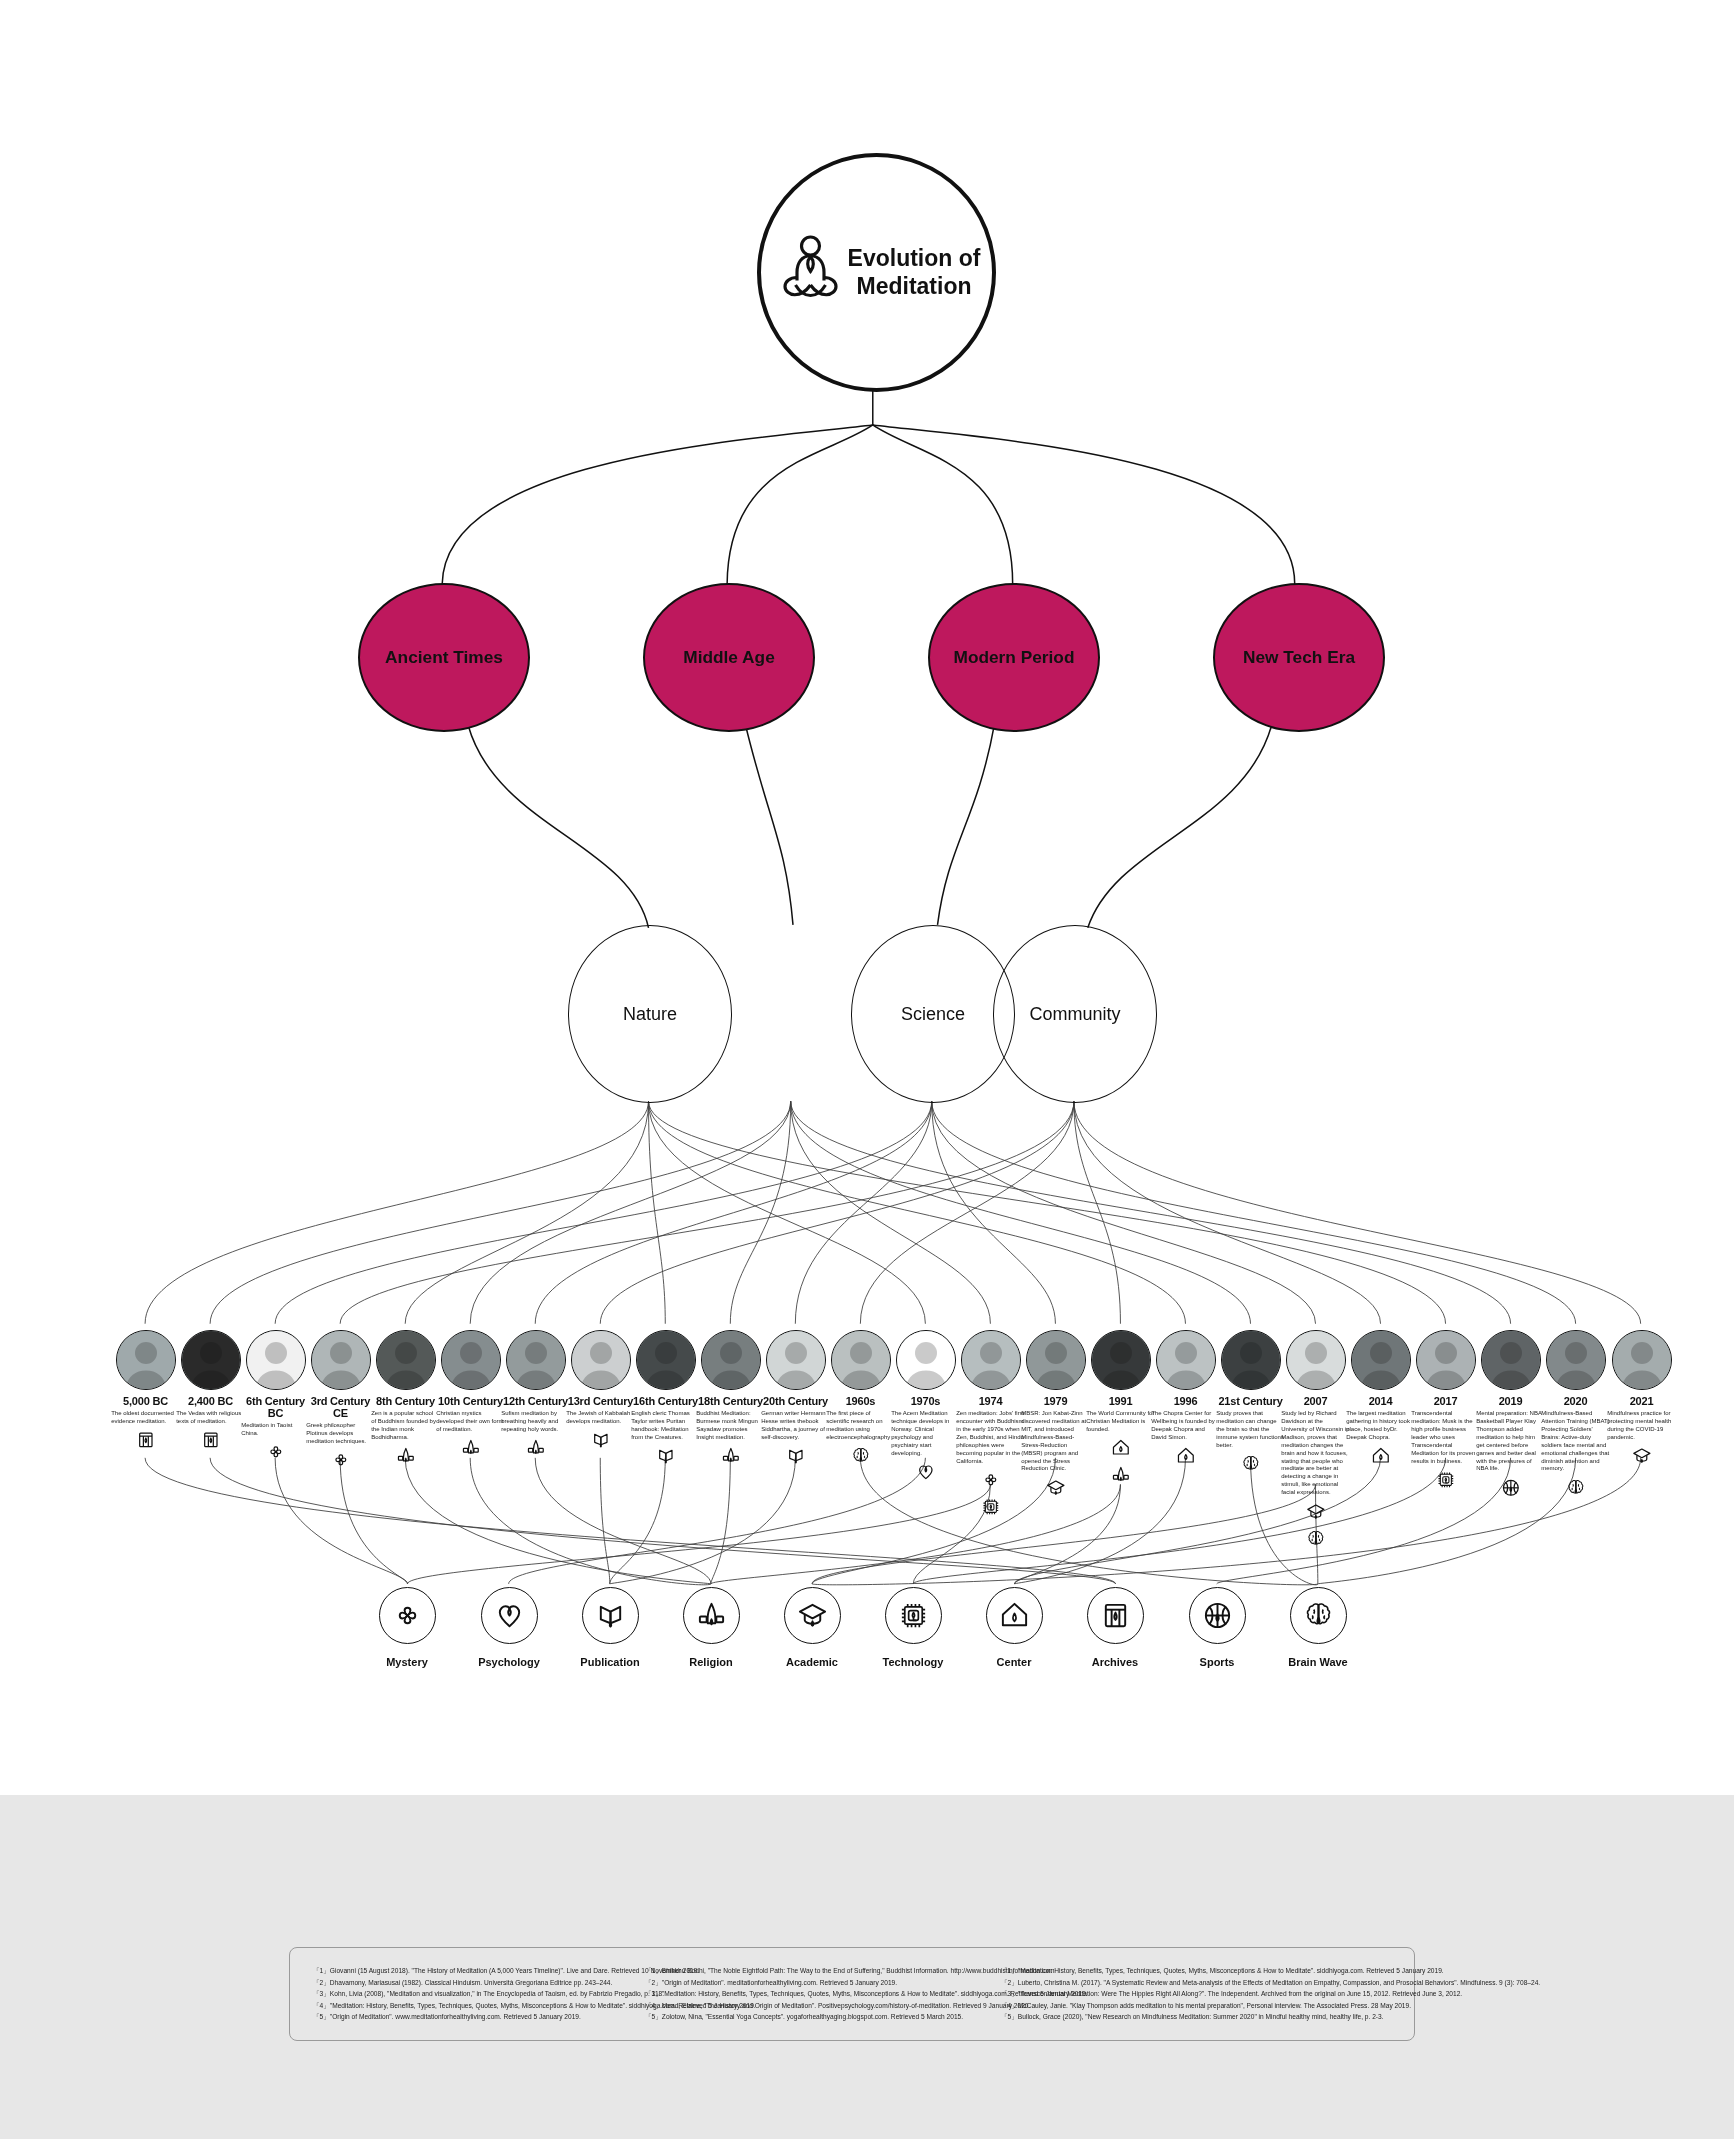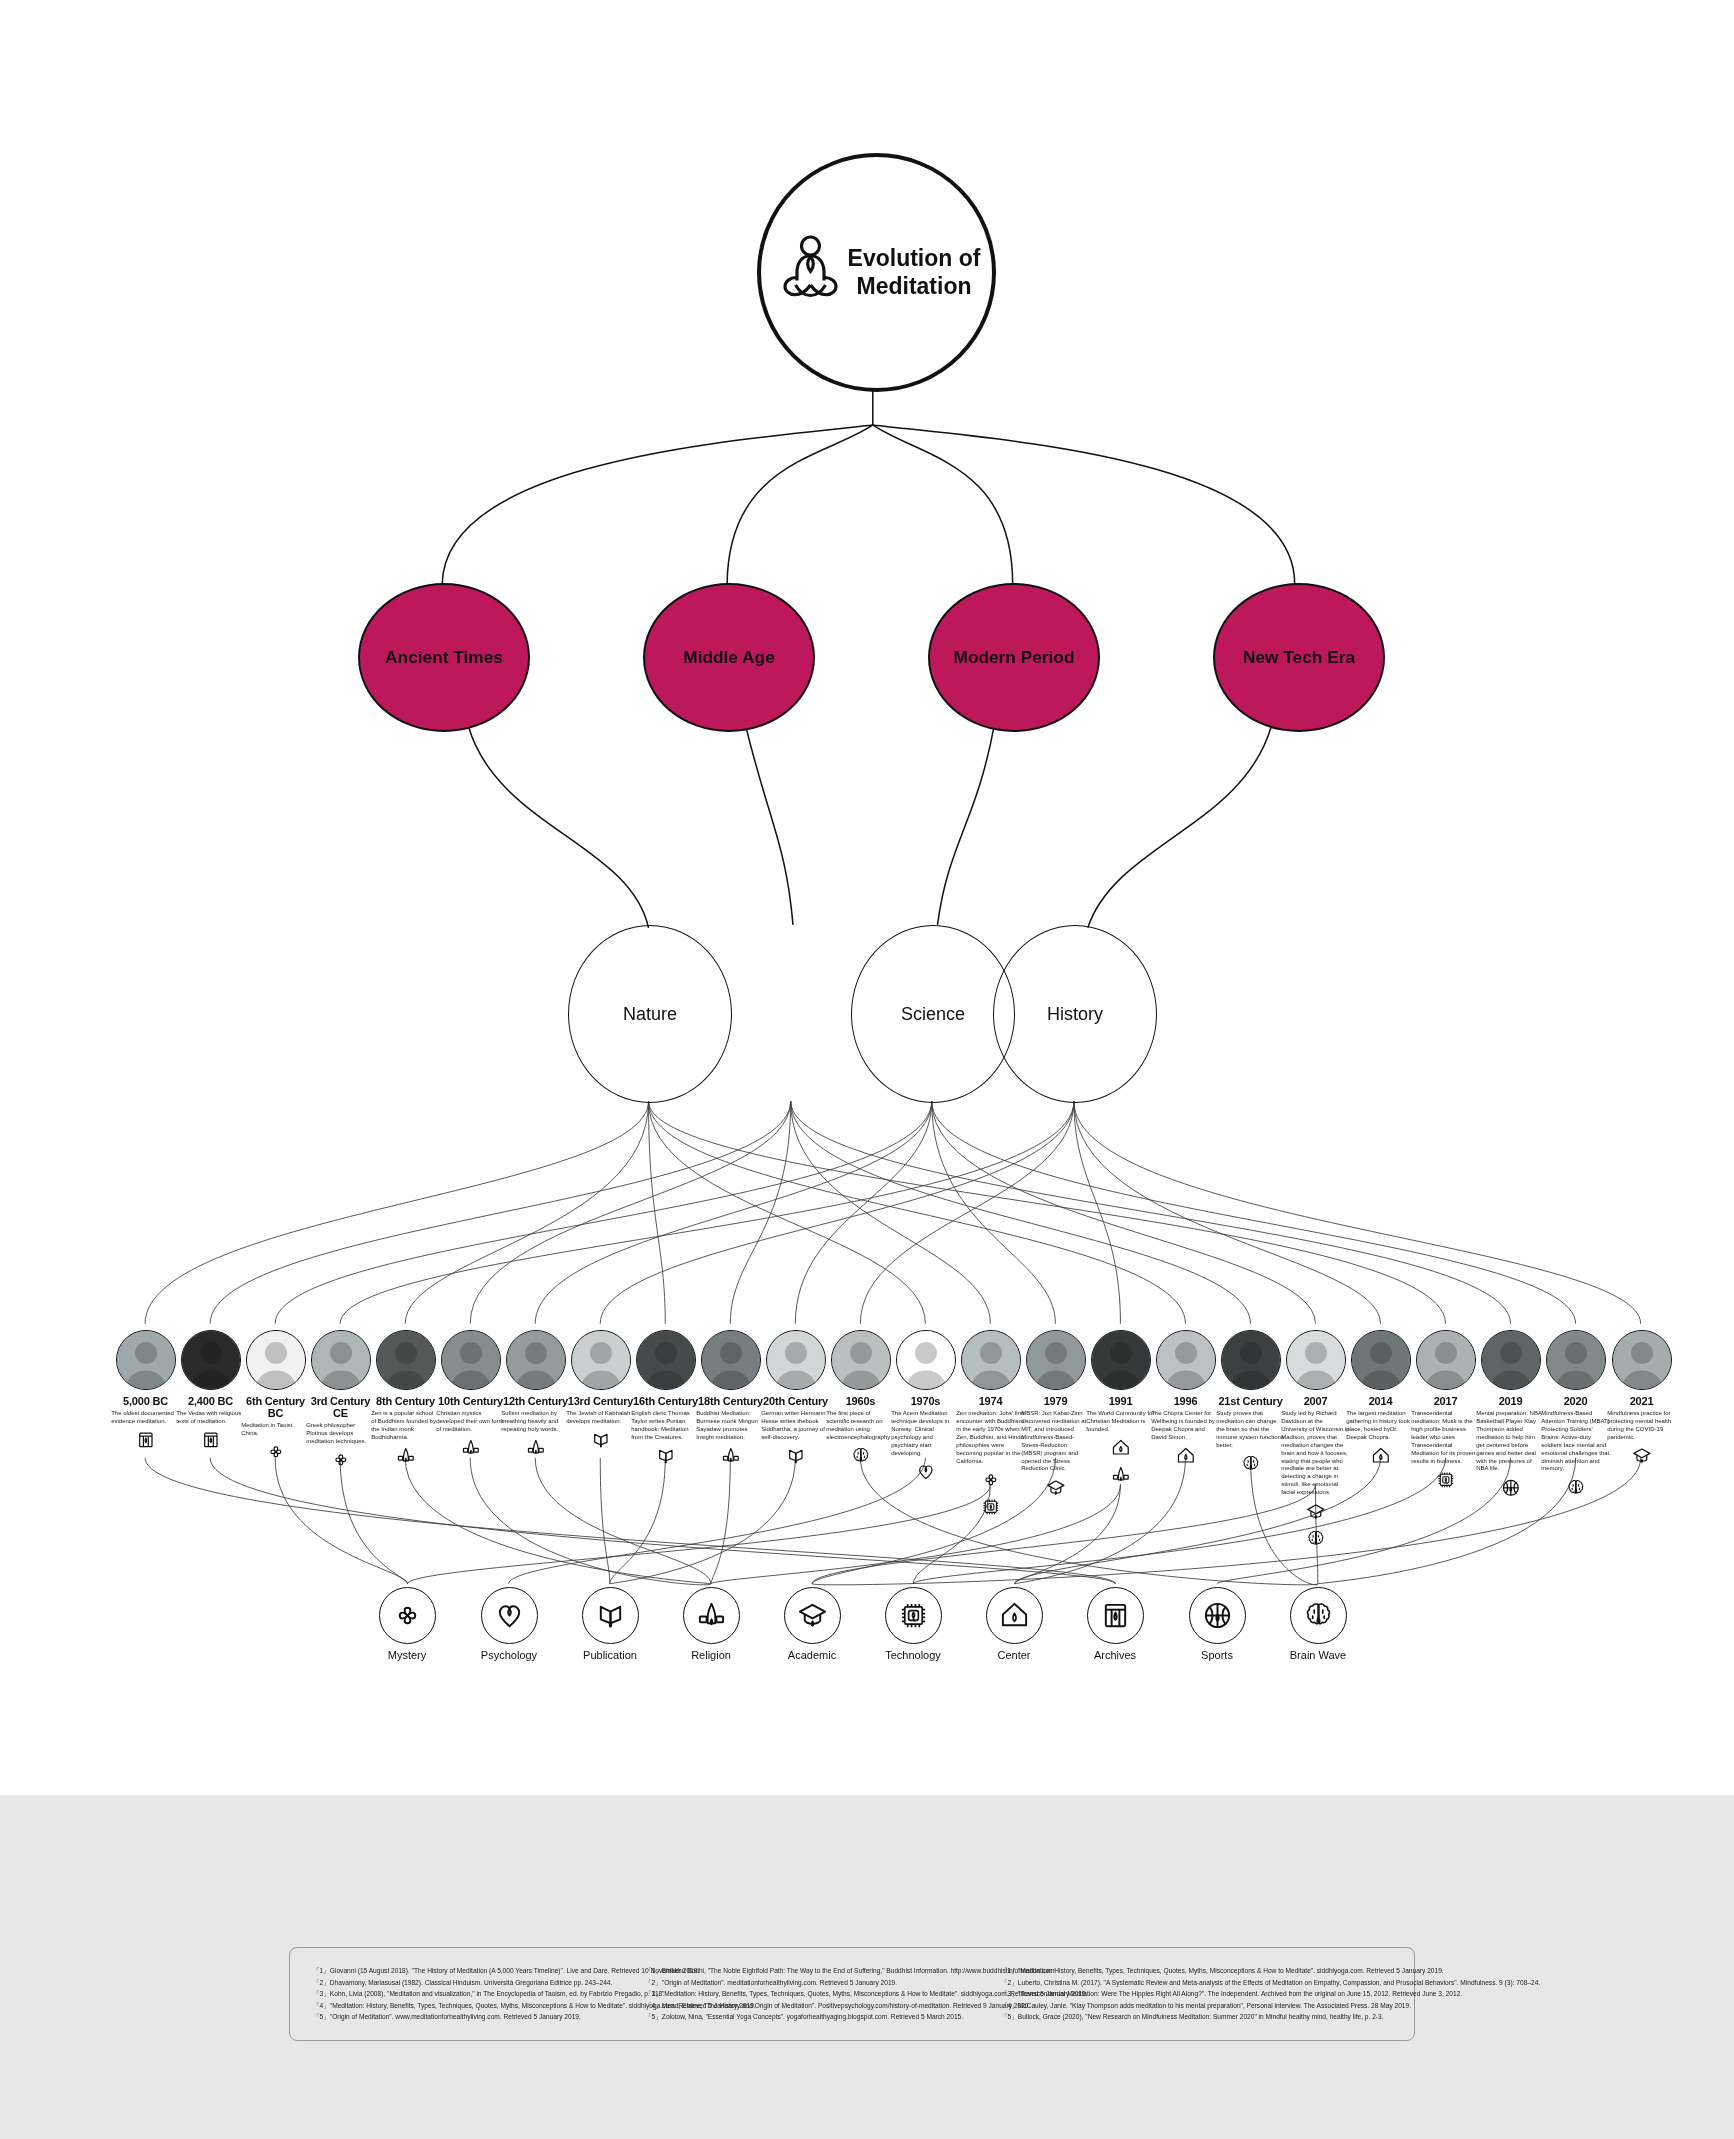--- a/index.html
+++ b/index.html
@@ -56,21 +56,21 @@
   .tl-icons svg{width:19.7px;height:19.7px;}
 
   
   #categories{position:absolute;left:0;top:1587px;width:1734px;height:116px;z-index:6;}
   .cat{position:absolute;top:0;width:98px;text-align:center;}
   .cat-circle{
     width:55px;height:55px;border-radius:50%;border:1.7px solid #111;
     margin:0 auto;display:flex;align-items:center;justify-content:center;background:#fff;
   }
   .cat-circle svg{width:31px;height:31px;}
-  .cat-label{font-size:11px;font-weight:normal;margin-top:5px;}
+  .cat-label{font-size:11px;font-weight:bold;margin-top:12px;}
 
   
   #footer{
     position:absolute;left:0;top:1795px;width:1734px;height:345px;background:#e7e7e7;
   }
 
   #refbox{
     position:absolute;left:289px;top:1947px;width:1124px;height:92px;
     border:1.2px solid #9a9a9a;border-radius:8px;
   }
@@ -186,21 +186,21 @@
       <span>New Tech Era</span>
     </div>
 
   <div class="theme" style="left:568px;top:925px;">
       <span>Nature</span>
     </div>
   <div class="theme" style="left:851px;top:925px;">
       <span>Science</span>
     </div>
   <div class="theme" style="left:993px;top:925px;">
-      <span>History</span>
+      <span>Community</span>
     </div>
 
   <div id="timeline">
       <div class="tl-item" style="left: 110px;">
         <div class="tl-photo">
           <svg viewBox="0 0 100 100" preserveAspectRatio="none">
             <rect width="100" height="100" fill="#9aa4a6"></rect>
             <circle cx="50" cy="38" r="19" fill="rgba(0,0,0,0.22)"></circle>
             <path d="M14 100c4-22 18-32 36-32s32 10 36 32z" fill="rgba(0,0,0,0.22)"></path>
             <rect width="100" height="100" fill="rgba(255,255,255,0.06)"></rect>

